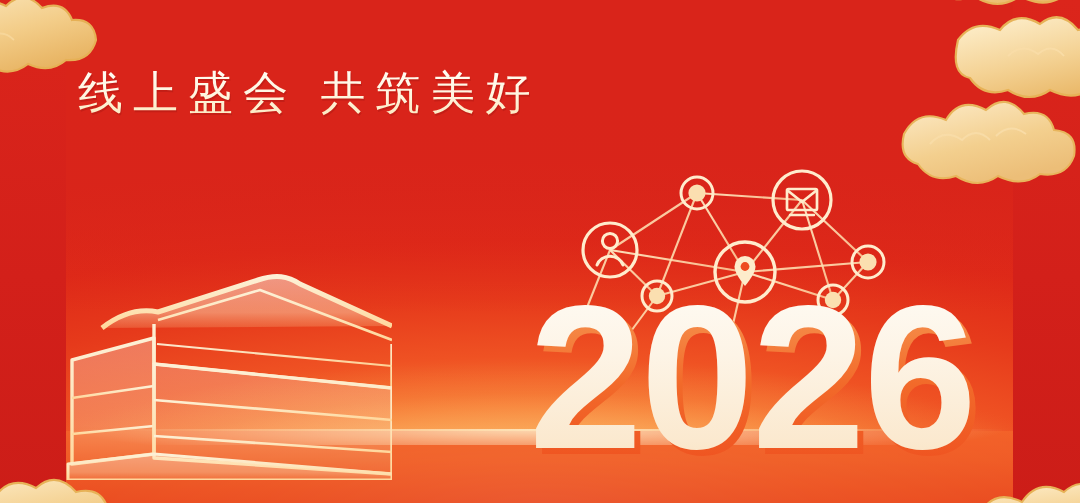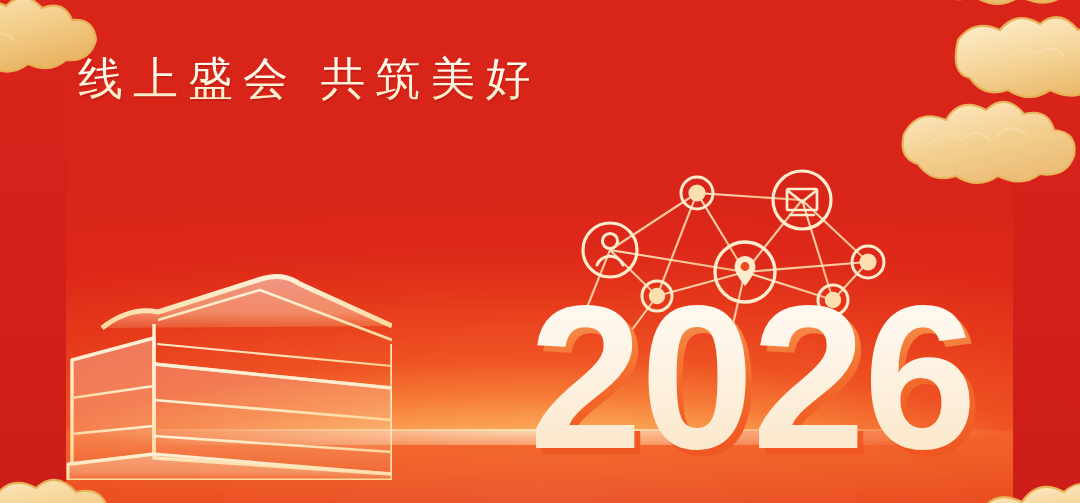--- a/index.html
+++ b/index.html
@@ -76,20 +76,21 @@
   .text-block{ position:absolute; left:78px; top:54px; }
   .title{
     font-size:62px; line-height:1.05; font-weight:700;
     letter-spacing:1px; white-space:nowrap;
     background:linear-gradient(180deg,#fffdf4 0%,#fff7e0 38%,#ffeec4 62%,#f7dca0 100%);
     -webkit-background-clip:text; background-clip:text;
     color:transparent; -webkit-text-fill-color:transparent;
     filter:drop-shadow(2px 3px 0 rgba(150,18,12,.38)) drop-shadow(0 2px 5px rgba(120,14,10,.30));
   }
   .subtitle{
+    margin-top:14px;
     font-size:45px; line-height:1.1; font-weight:500;
     letter-spacing:10px; white-space:nowrap;
     background:linear-gradient(180deg,#fffdf5 0%,#fff6df 55%,#fbe8bd 100%);
     -webkit-background-clip:text; background-clip:text;
     color:transparent; -webkit-text-fill-color:transparent;
     filter:drop-shadow(1px 2px 0 rgba(150,18,12,.30));
   }
 
   
   .network{ position:absolute; left:560px; top:150px; pointer-events:none; }

